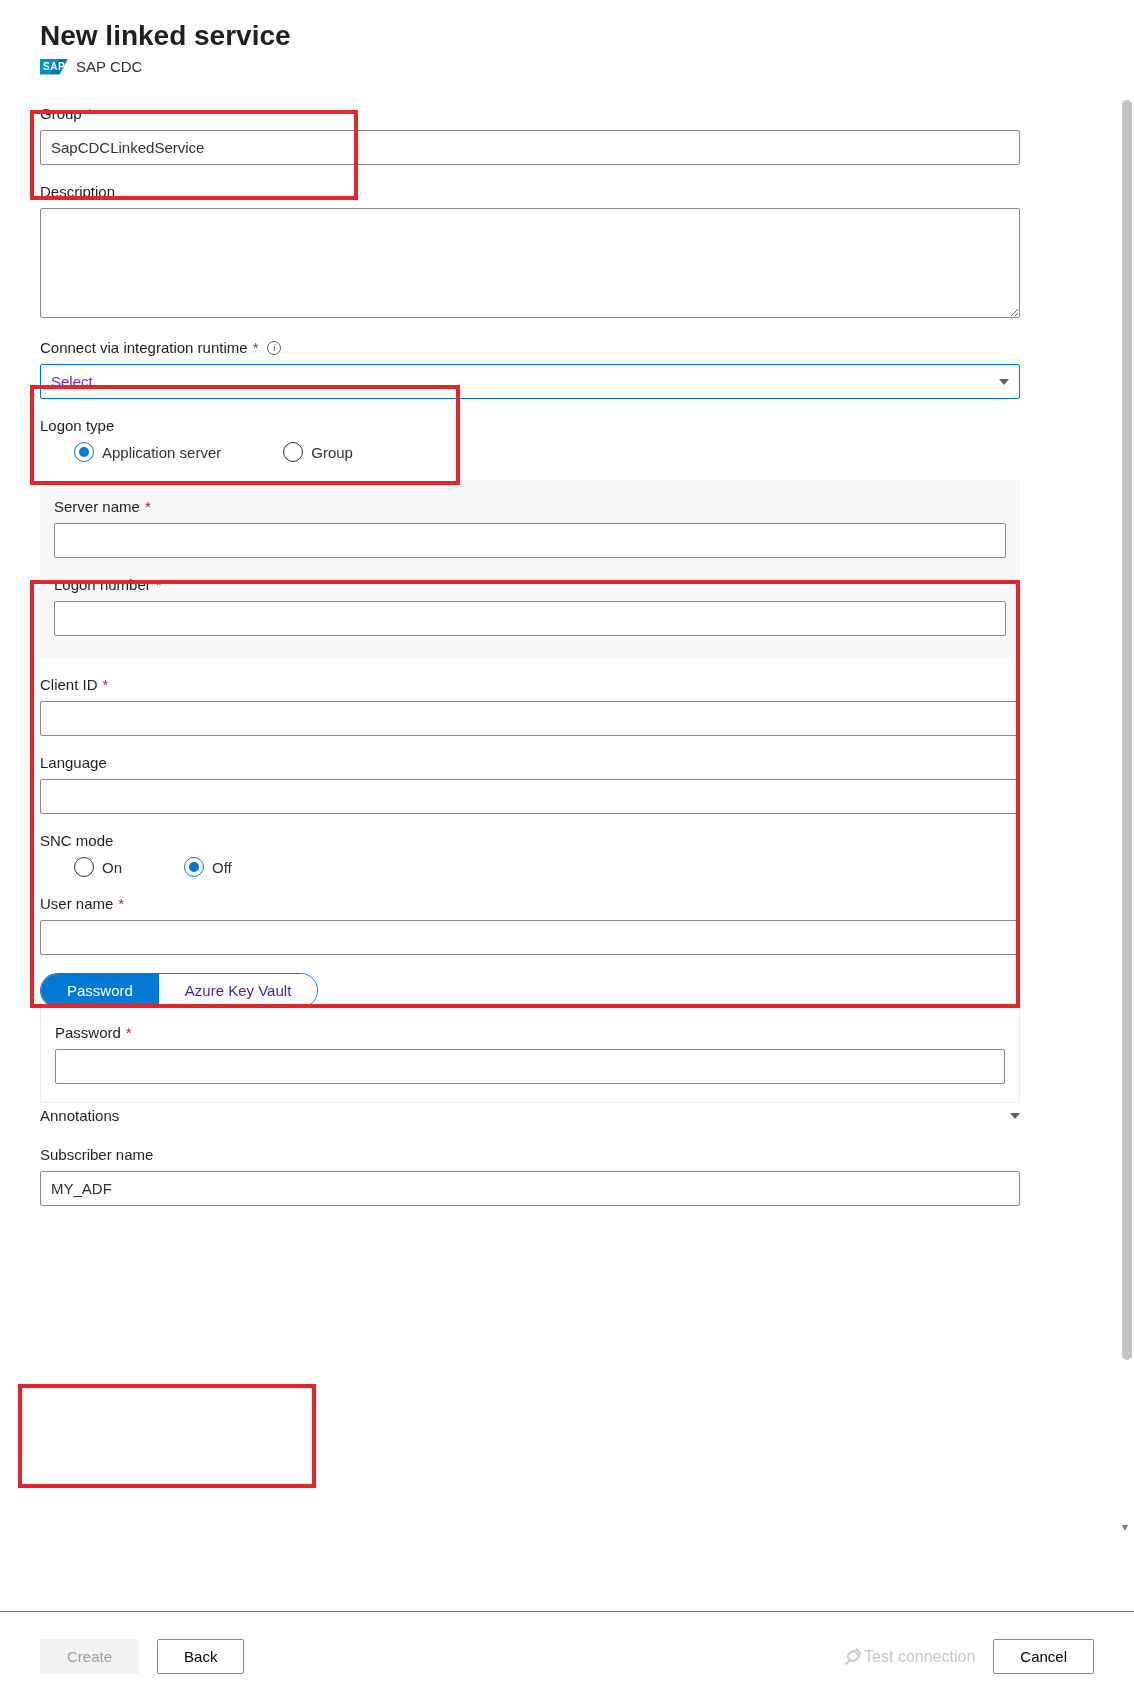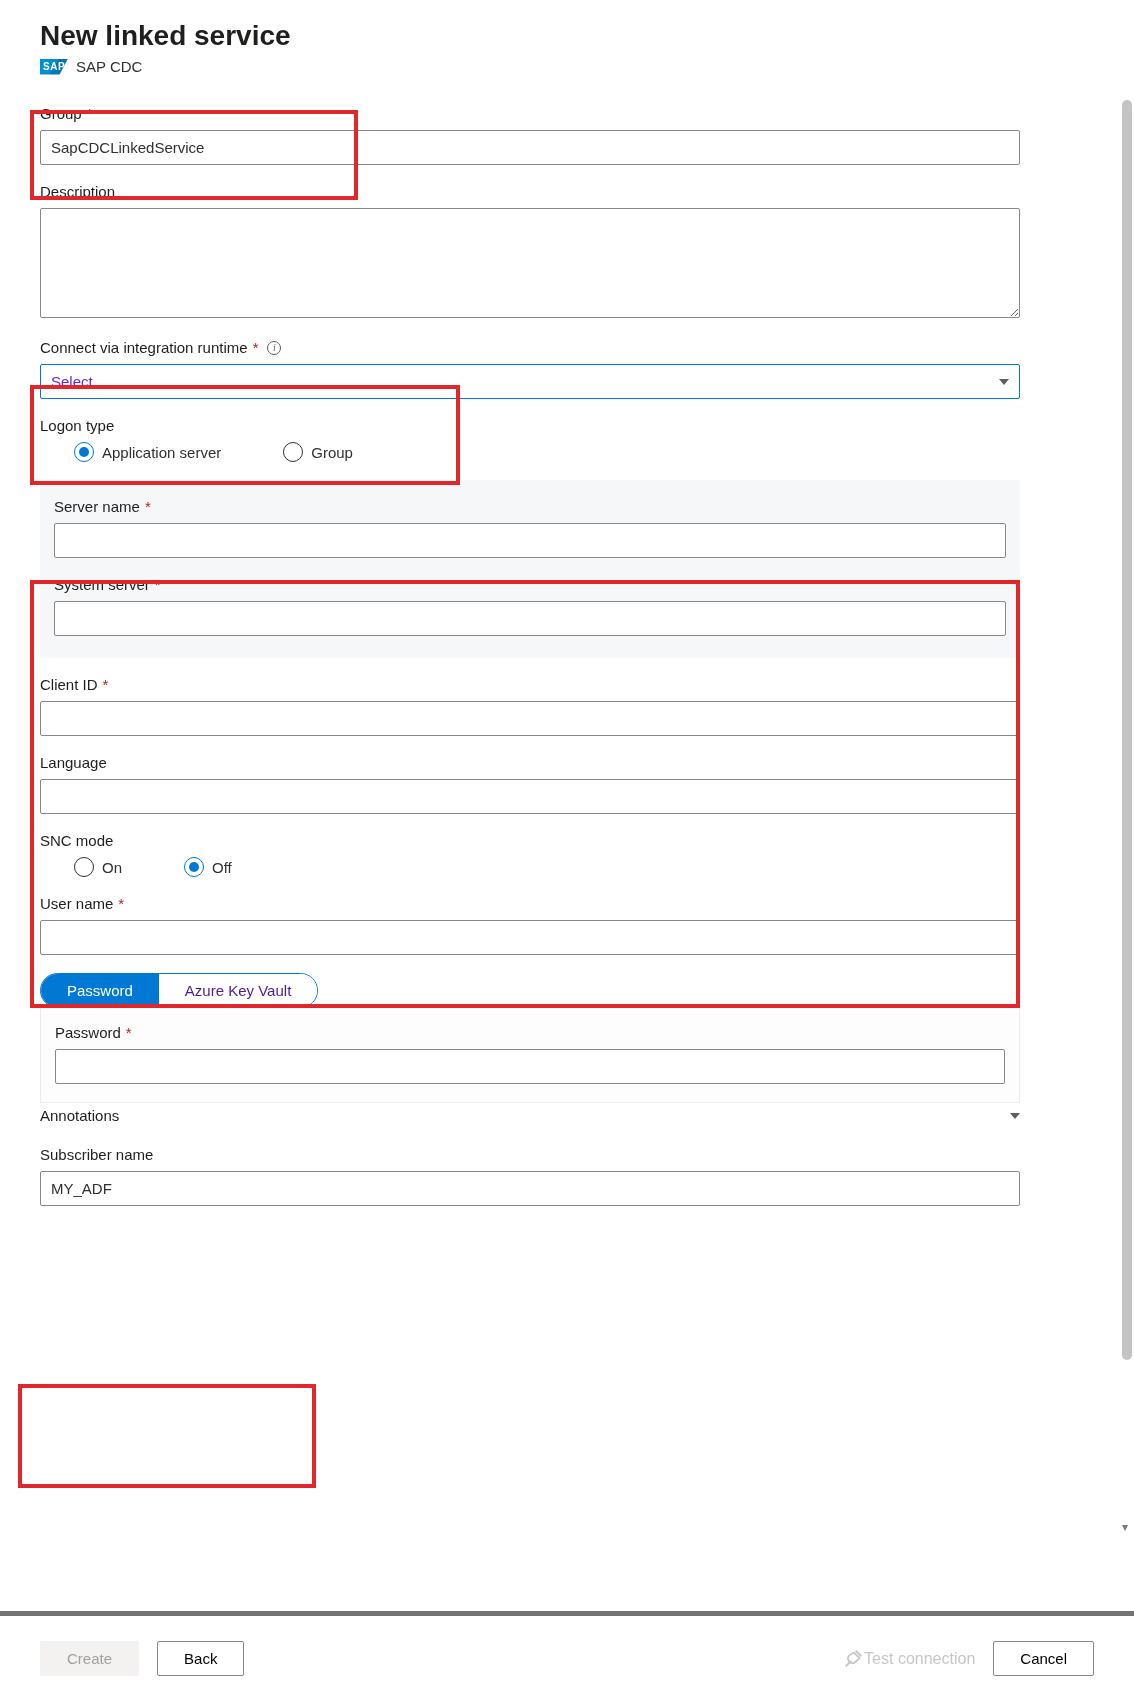--- a/index.html
+++ b/index.html
@@ -128,21 +128,21 @@
     border: 1px solid #edebe9;
     border-top: none;
     padding: 16px 14px 18px 14px;
     background: #fdfdfd;
     width: 100%;
   }
   .footer {
     position: absolute;
     left: 0; right: 0; bottom: 0;
     height: 90px;
-    border-top: 5px solid #737373;
+    border-top: 1px solid #737373;
     display: flex;
     align-items: center;
     padding: 0 40px;
     background: #ffffff;
     justify-content: space-between;
   }
   .footer-left, .footer-right { display: flex; gap: 18px; align-items: center; }
   .btn {
     padding: 8px 26px;
     font-size: 15px;
@@ -252,21 +252,21 @@
     <div class="inset-panel">
       <div class="field-block">
         <div class="field-label">
           <span>Server name</span>
           <span class="req">*</span>
         </div>
         <input class="text-input" type="text" style="">
       </div>
       <div class="field-block">
         <div class="field-label">
-          <span>System server</span>
+          <span>Logon number</span>
           <span class="req">*</span>
         </div>
         <input class="text-input" type="text" style="">
       </div>
     </div>
 
     <div class="field-block">
       <div class="field-label">
         <span>Client ID</span>
         <span class="req">*</span>

